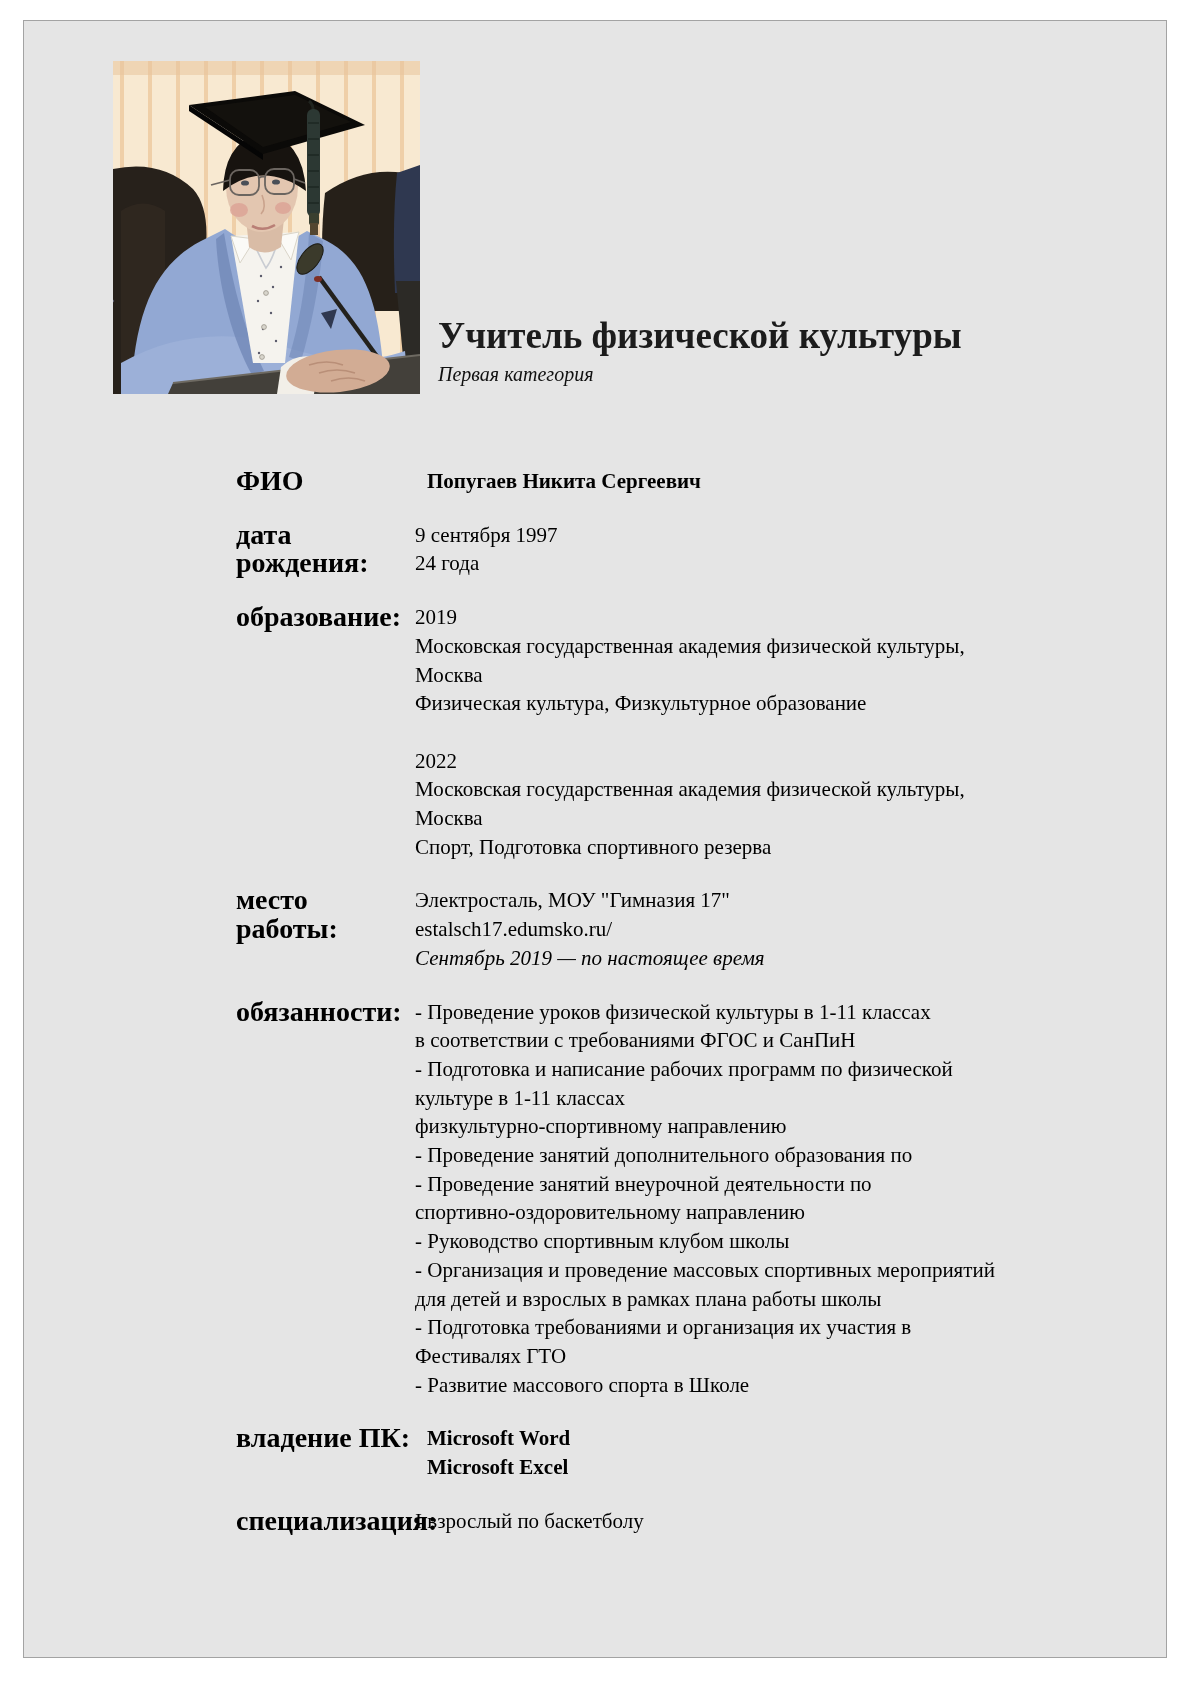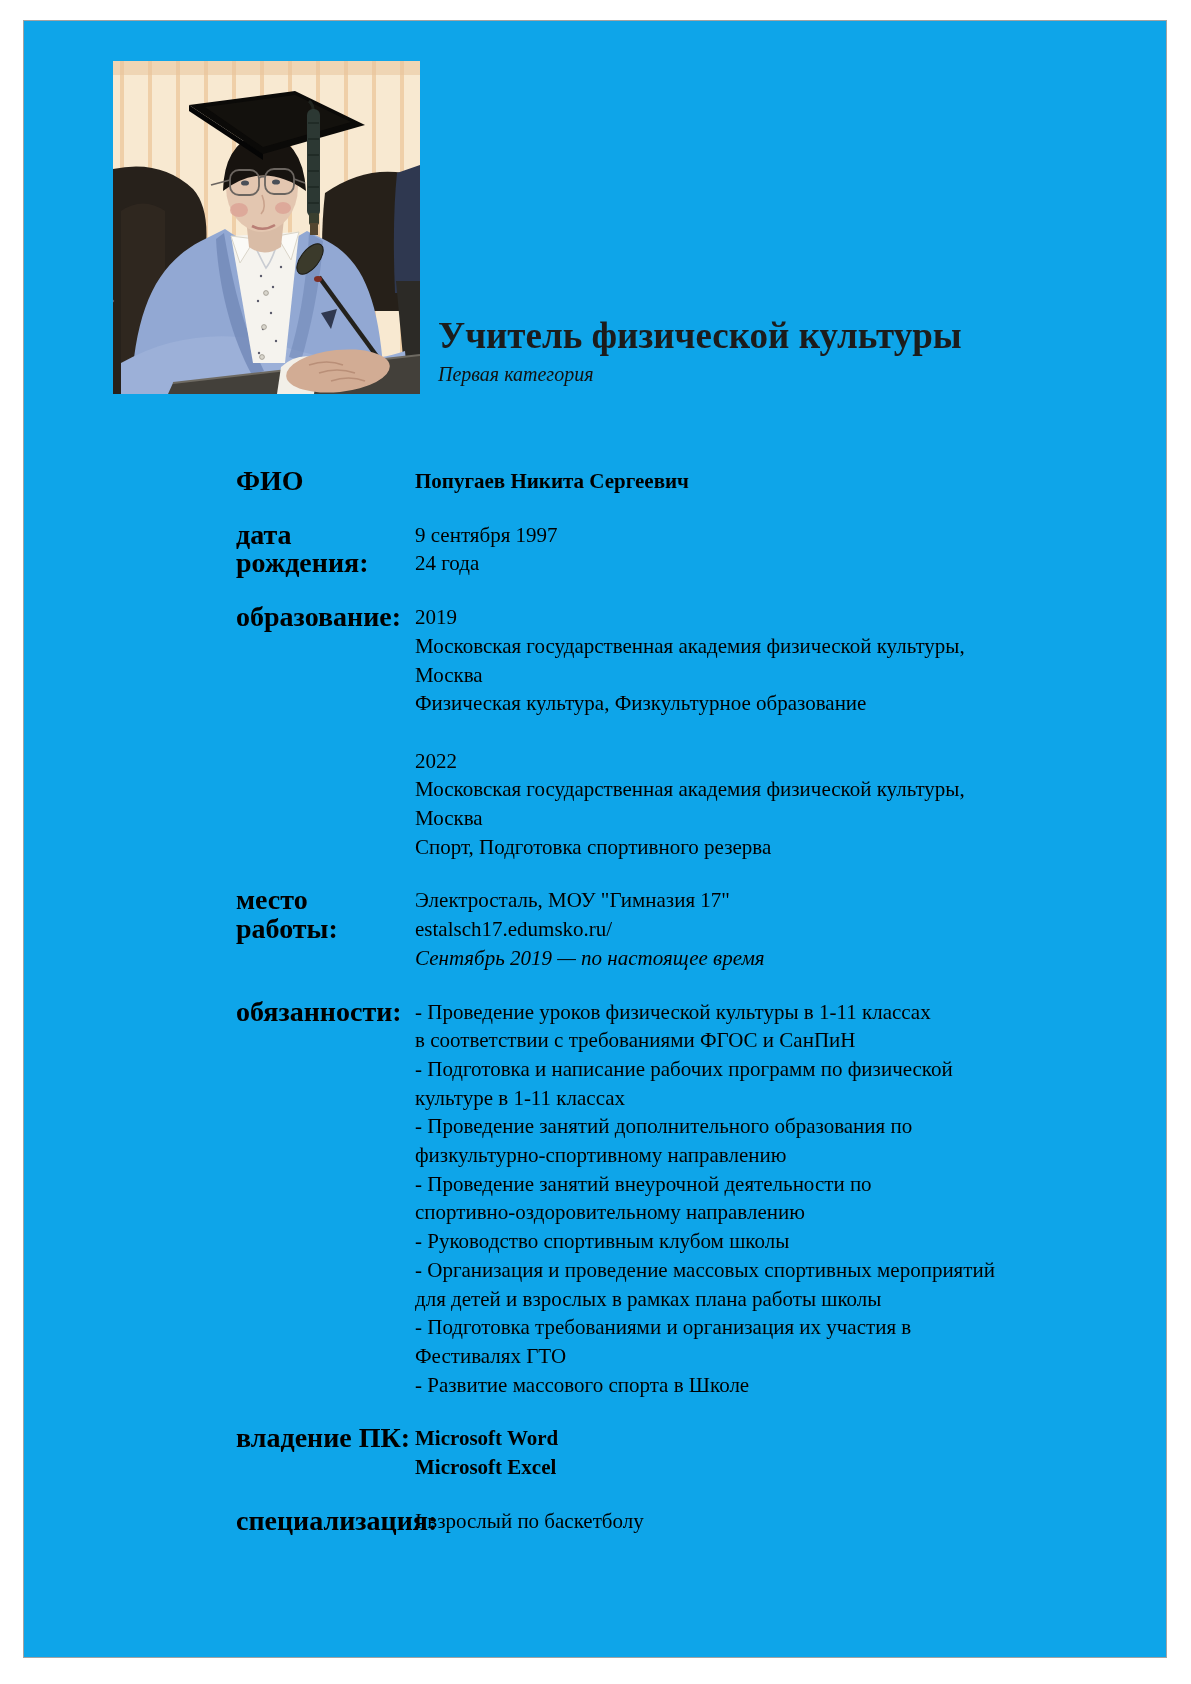--- a/index.html
+++ b/index.html
@@ -5,21 +5,21 @@
   * { box-sizing: border-box; }
   html, body { margin: 0; padding: 0; background: #ffffff; }
   body {
     width: 1191px; height: 1684px; position: relative;
     font-family: "Liberation Serif", "DejaVu Serif", serif;
     color: #000;
   }
   .page {
     position: absolute; left: 23px; top: 20px;
     width: 1144px; height: 1638px;
-    background: #0ea5e9; border: 1px solid #a3a3a3;
+    background: #e5e5e5; border: 1px solid #a3a3a3;
   }
   .photo {
     position: absolute; left: 89px; top: 40px;
     width: 307px; height: 333px; overflow: hidden;
   }
   .photo svg { display: block; }
   .title-block { position: absolute; left: 414px; top: 294px; }
   .title {
     margin: 0; font-size: 37px; font-weight: bold;
     line-height: 42px; color: #1c1c1c; white-space: nowrap;
@@ -29,21 +29,21 @@
     line-height: 30px; color: #111; white-space: nowrap;
   }
   .fields { position: absolute; left: 212px; top: 446px; width: 860px; }
   .field-row { display: flex; margin-bottom: 25px; }
   .field-label {
     flex: 0 0 179px; width: 179px;
     font-weight: bold; font-size: 28px; line-height: 28.7px;
   }
   .field-value { flex: 1; font-size: 21px; line-height: 28.7px; }
   .line { min-height: 28.7px; white-space: nowrap; }
-  .line.bold { font-weight: bold; }
+  .line.bold { font-weight: bold; margin-left: 12px; }
   .line.italic { font-style: italic; }
 </style>
 </head>
 <body>
 
 <div class="page">
 
   <div class="photo">
     <svg width="307" height="333" viewBox="0 0 307 333" xmlns="http://www.w3.org/2000/svg">
 
@@ -207,22 +207,22 @@
           <div class="line italic">Сентябрь 2019 — по настоящее время</div>
         </div>
       </div>
       <div class="field-row">
         <div class="field-label">обязанности:</div>
         <div class="field-value">
           <div class="line">- Проведение уроков физической культуры в 1-11 классах</div>
           <div class="line">в соответствии с требованиями ФГОС и СанПиН</div>
           <div class="line">- Подготовка и написание рабочих программ по физической</div>
           <div class="line">культуре в 1-11 классах</div>
+          <div class="line">физкультурно-спортивному направлению</div>
           <div class="line">- Проведение занятий дополнительного образования по</div>
-          <div class="line">физкультурно-спортивному направлению</div>
           <div class="line">- Проведение занятий внеурочной деятельности по</div>
           <div class="line">спортивно-оздоровительному направлению</div>
           <div class="line">- Руководство спортивным клубом школы</div>
           <div class="line">- Организация и проведение массовых спортивных мероприятий</div>
           <div class="line">для детей и взрослых в рамках плана работы школы</div>
           <div class="line">- Подготовка требованиями и организация их участия в</div>
           <div class="line">Фестивалях ГТО</div>
           <div class="line">- Развитие массового спорта в Школе</div>
         </div>
       </div>

